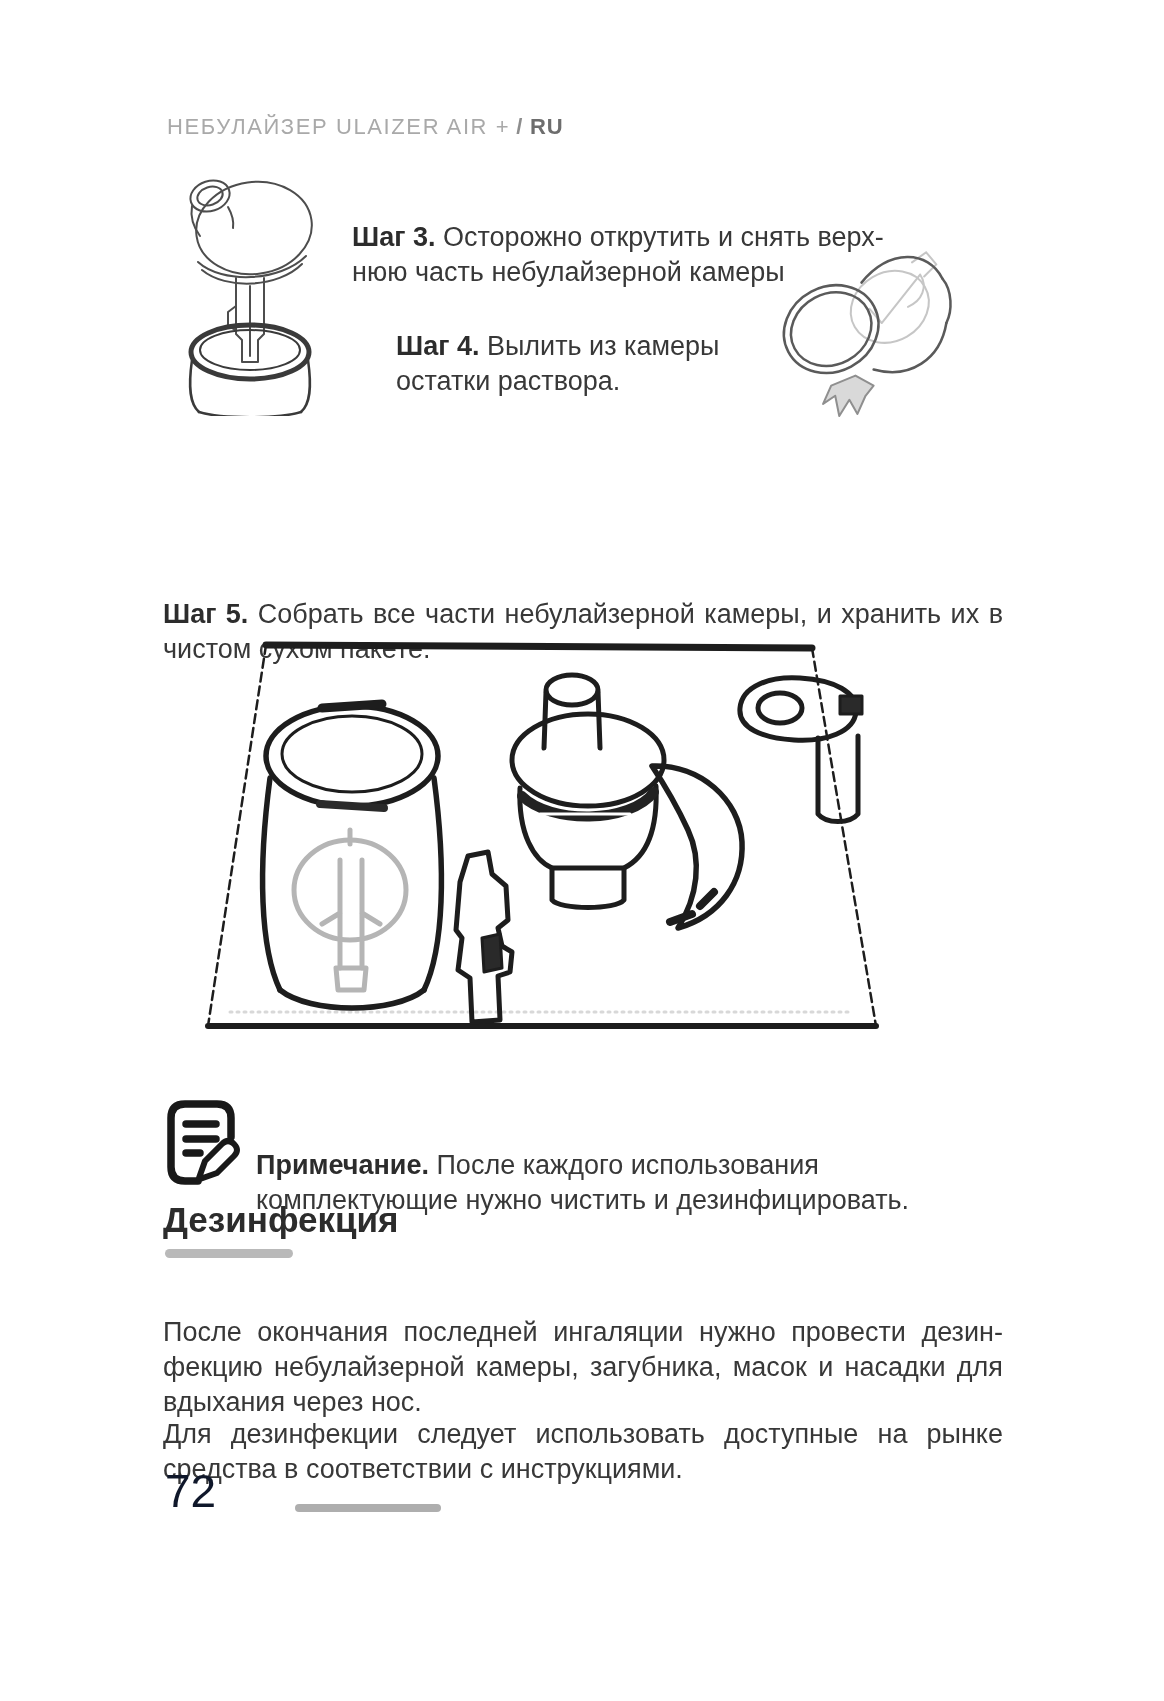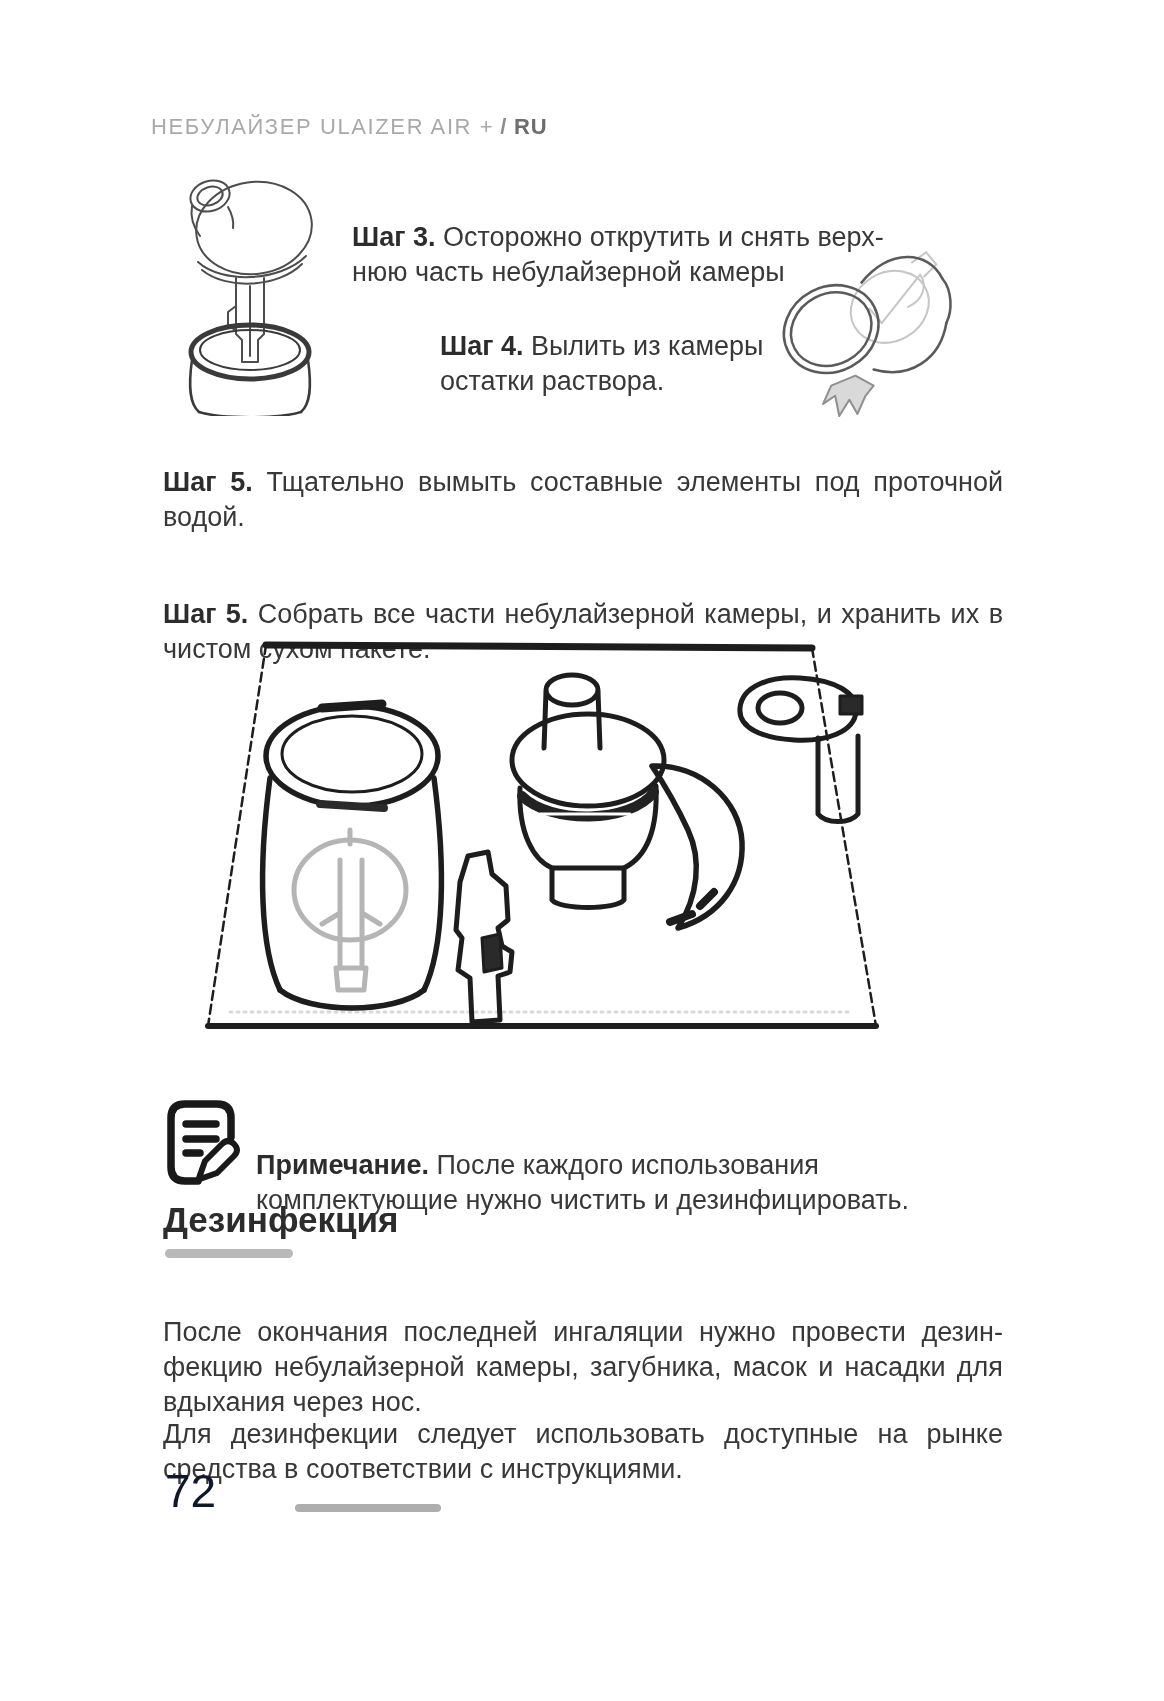--- a/index.html
+++ b/index.html
@@ -8,32 +8,32 @@
     width:1164px;height:1701px;
     margin:0 auto;
     background:#ffffff;
     font-family:"Liberation Sans","DejaVu Sans",sans-serif;
     color:#383838;
     overflow:hidden;
   }
   .abs{position:absolute;}
   
   .brandline{
-    left:151px;top:114px;width:860px;
+    left:167px;top:114px;width:860px;
     font-size:22px;letter-spacing:1.6px;color:#a9a9a9;
   }
   .brandline .sep{color:#8d8d8d;font-weight:bold;padding:0 6px;}
   .brandline .lang{color:#6d6d6d;font-weight:bold;letter-spacing:1px;}
   
   .body-text{font-size:27px;line-height:35px;color:#383838;margin-top:44px;}
   .body-text b{color:#2c2c2c;}
   .just{text-align:justify;}
   p{margin:0;}
   .step3-text{left:352px;top:176px;width:545px;}
-  .step4-text{left:440px;top:285px;width:345px;}
+  .step4-text{left:396px;top:285px;width:345px;}
   .step5-text{left:163px;top:421px;width:840px;}
   .step6-text{left:163px;top:487px;width:840px;}
   .step7-text{left:163px;top:553px;width:840px;}
   
   .fig-open{left:162px;top:166px;width:170px;height:250px;}
   .fig-pour{left:768px;top:226px;width:188px;height:192px;}
   .fig-parts{left:200px;top:638px;width:680px;height:398px;}
   .fig-open svg,.fig-pour svg,.fig-parts svg{width:100%;height:100%;display:block;}
   
   .note-icon{left:158px;top:1096px;width:90px;height:94px;}
@@ -123,23 +123,20 @@
           <ellipse cx="62" cy="102" rx="41" ry="35" transform="rotate(-28 62 102)"></ellipse>
           <path d="M92,56 C 120,22 158,24 172,52"></path>
           <path d="M104,142 C 140,152 170,132 176,96"></path>
           <path d="M172,52 C 182,64 182,84 176,96"></path>
         </g>
         <path d="M86,148 L104,158 L96,168 L88,186 L80,172 L70,188 L66,168 L54,176 L62,158 Z" fill="#d9d9d9" stroke="#8f8f8f" stroke-width="2"></path>
       </g>
     </svg>
   </div>
 
-  <div class="abs body-text just step5-text">
-    <p><b>Шаг 5.</b> <span>Тщательно вымыть составные элементы под проточной водой.</span></p>
-  </div>
   <div class="abs body-text just step7-text">
     <p><b>Шаг 5.</b> <span>Собрать все части небулайзерной камеры, и хранить их в чистом сухом пакете.</span></p>
   </div>
 
   <div class="abs fig-parts">
     <svg viewBox="0 0 680 398" xmlns="http://www.w3.org/2000/svg">
       <g fill="none" stroke="#1d1d1d" stroke-linecap="round" stroke-linejoin="round">
 
         <path d="M66,7 L612,10" stroke-width="7"></path>
         <path d="M66,7 L8,388" stroke-width="2.5" stroke-dasharray="9 5"></path>

